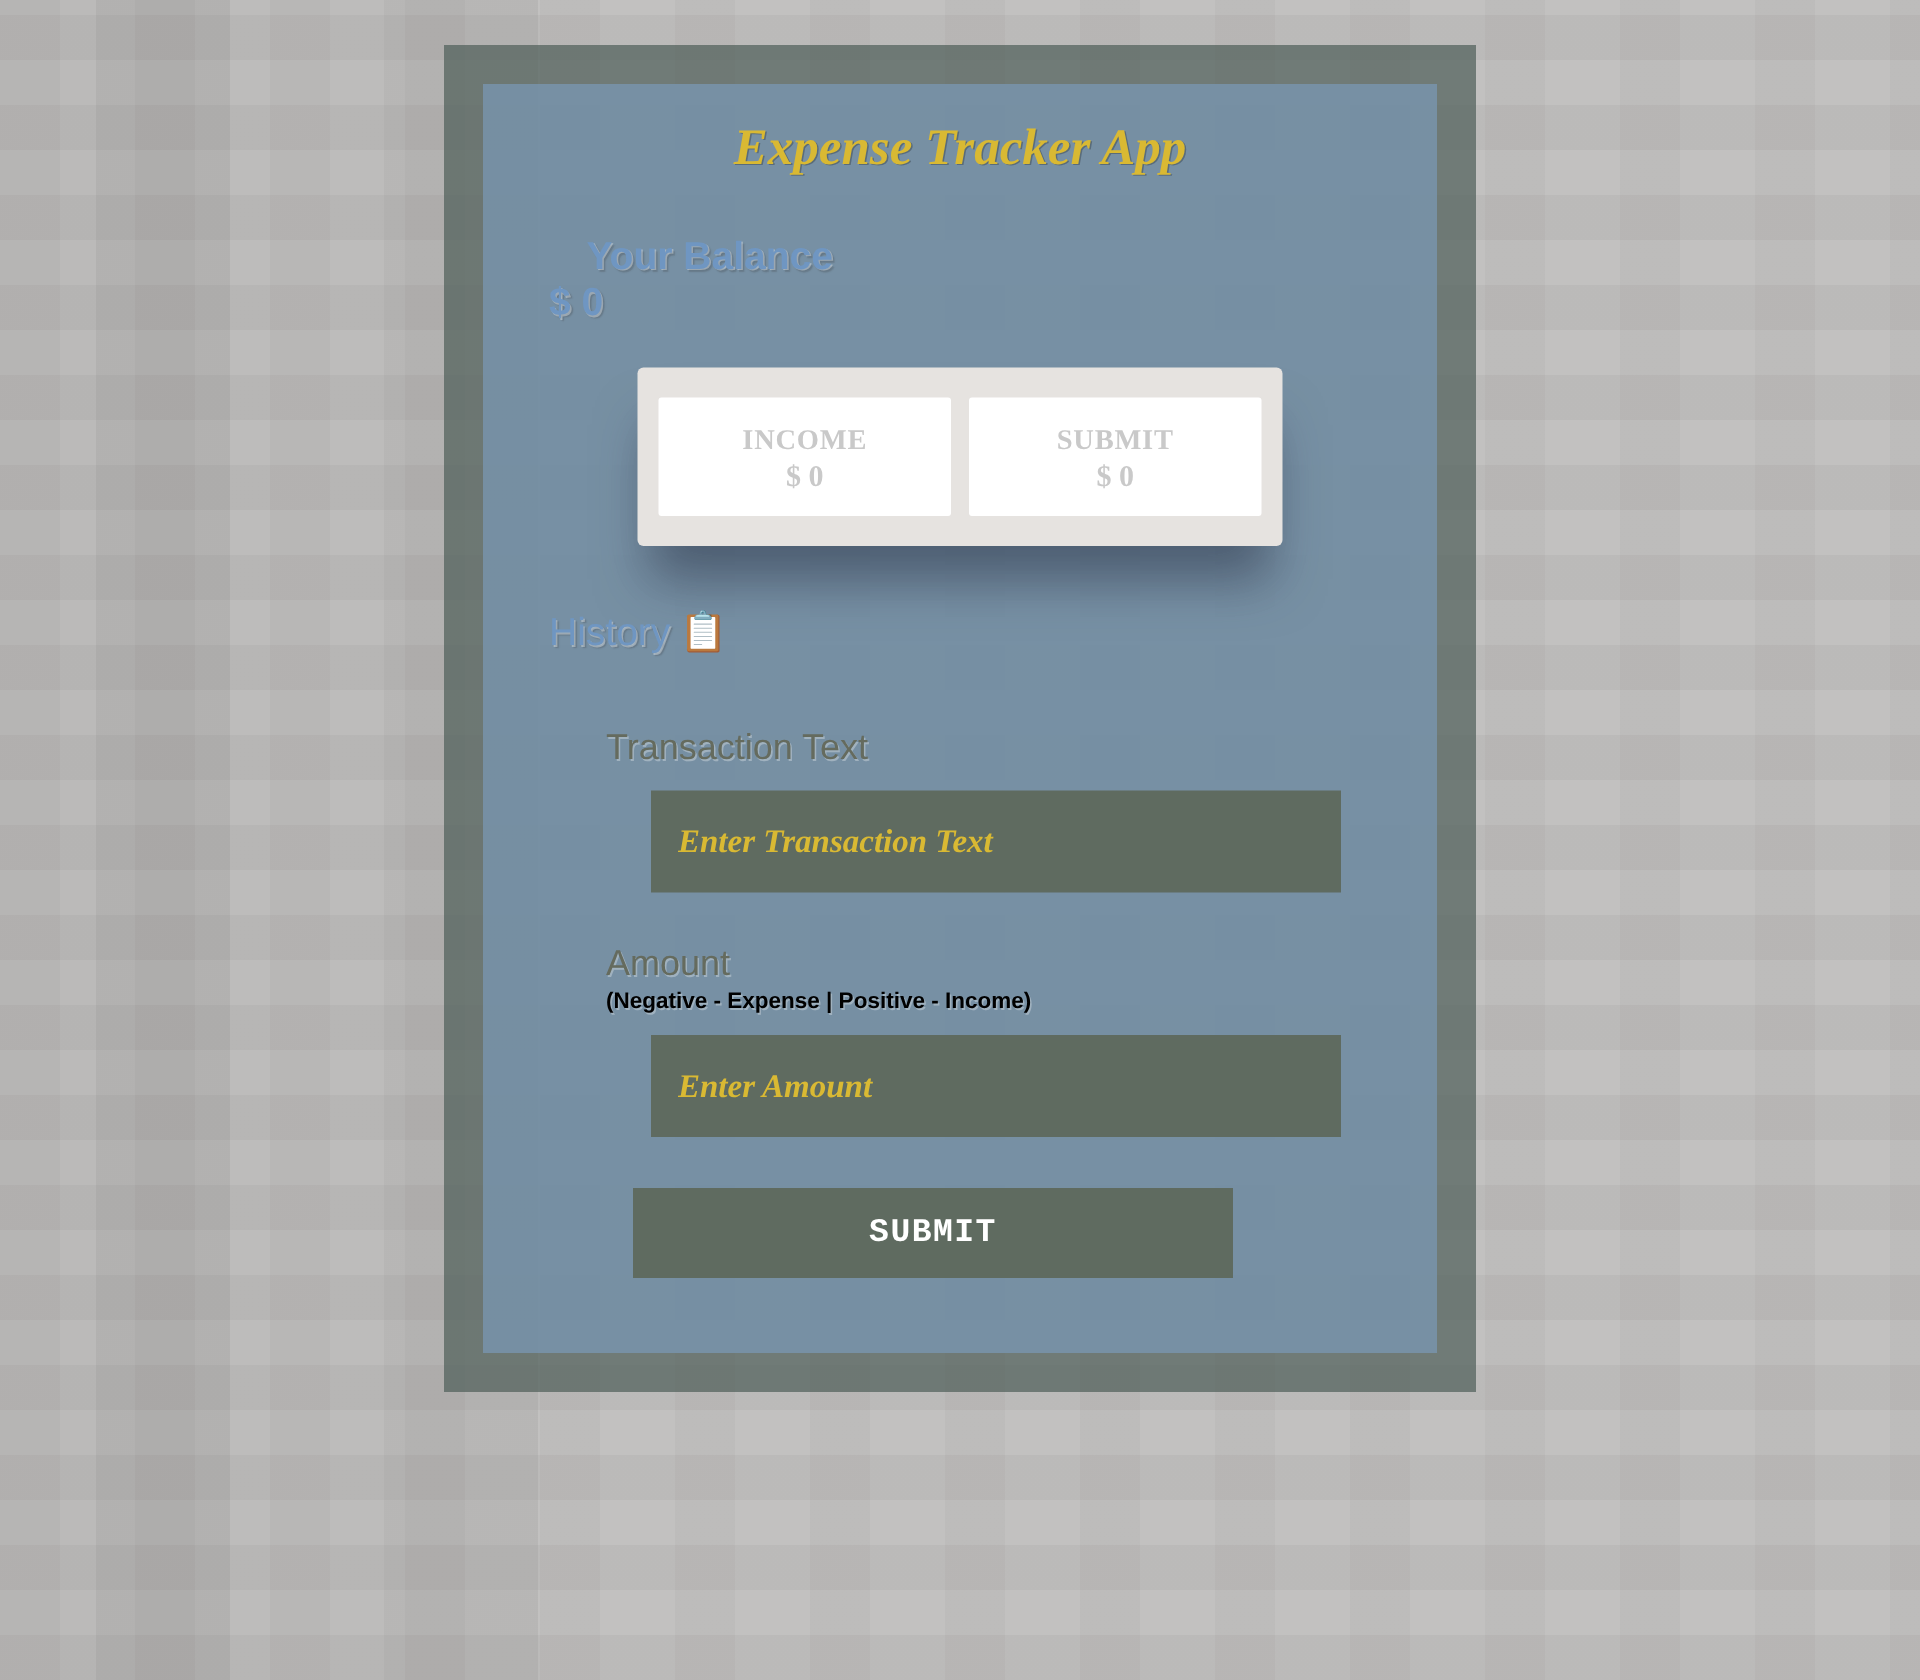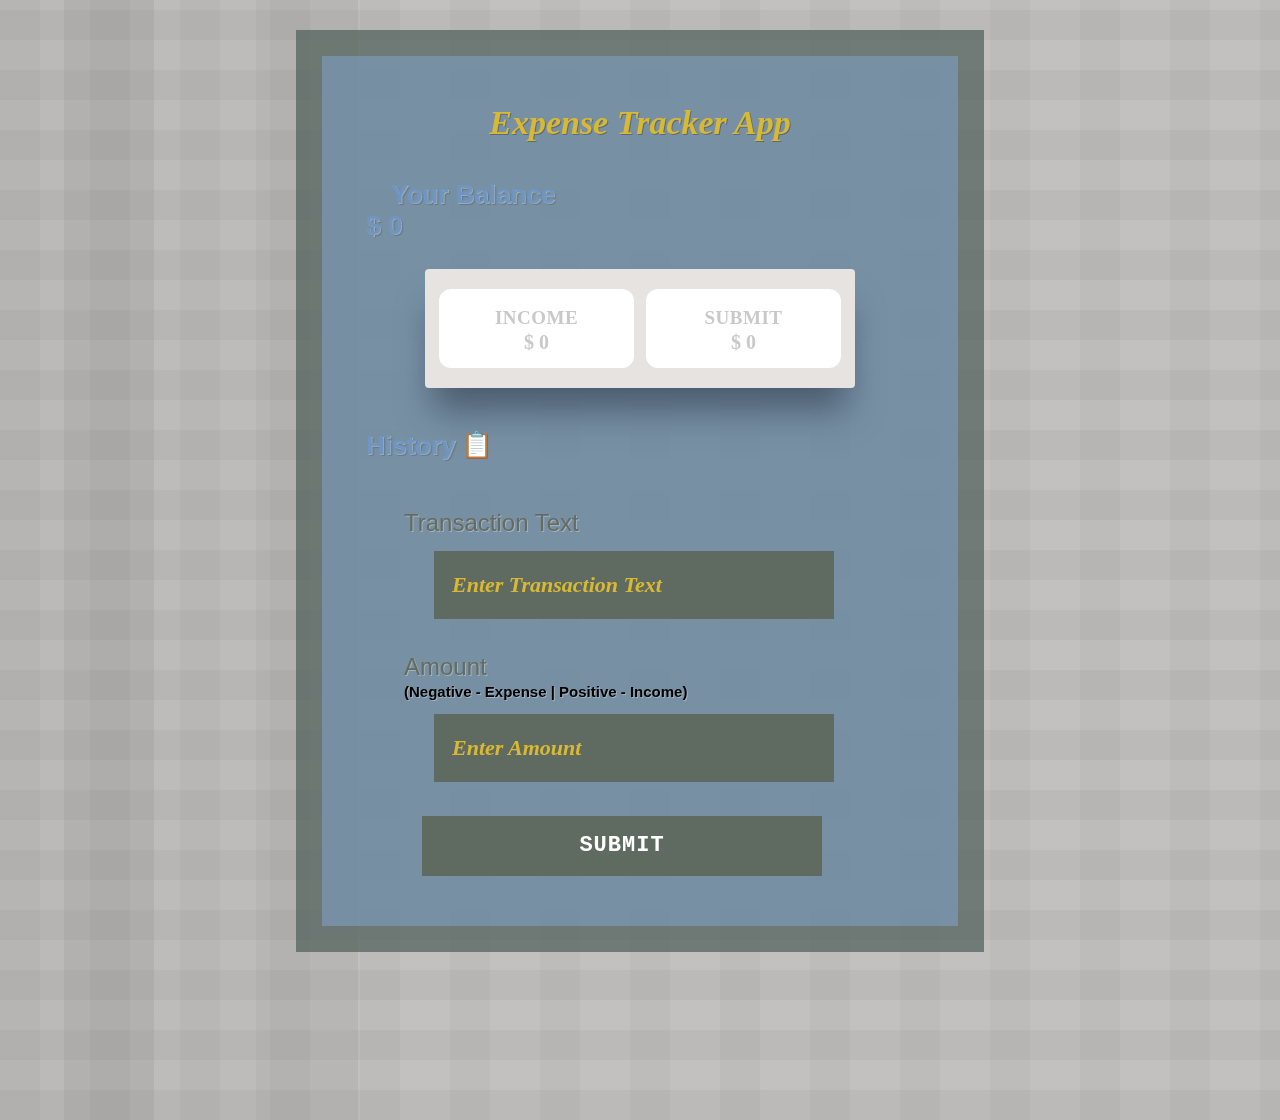--- a/index.html
+++ b/index.html
@@ -47,21 +47,21 @@
     .outer-card {
       position: relative;
       width: 688px;
       margin: 30px auto 40px;
       background: rgba(80, 95, 90, 0.72);
       padding: 26px;
     }
 
     .inner-card {
       background: rgba(125, 160, 195, 0.6);
-      padding: 48px 44px 50px;
+      padding: 24px 44px 50px;
     }
 
     .app-title {
       text-align: center;
       font-size: 34px;
       font-weight: bold;
       color: #d9b933;
       font-style: italic;
       font-family: 'Segoe Script', 'Brush Script MT', cursive;
       text-shadow: 1px 1px 0px rgba(0,0,0,0.25);
@@ -94,21 +94,21 @@
       gap: 12px;
       box-shadow: 0px 30px 35px -8px rgba(40,50,70,0.55);
       border-radius: 4px;
     }
 
     .summary-item {
       background: #ffffff;
       flex: 1;
       text-align: center;
       padding: 18px 8px 14px;
-      border-radius: 12px;
+      border-radius: 2px;
     }
 
     .summary-label {
       color: #c9c9c9;
       font-size: 19px;
       font-weight: bold;
       font-family: Georgia, serif;
       letter-spacing: 0.5px;
     }
 
@@ -116,21 +116,21 @@
       color: #c9c9c9;
       font-size: 20px;
       font-weight: bold;
       font-family: Georgia, serif;
       margin-top: 2px;
     }
 
     .section-heading {
       color: #6f96c2;
       font-size: 26px;
-      font-weight: bold;
+      font-weight: normal;
       text-shadow: 1px 1px 0px rgba(255,255,255,0.35), 2px 2px 1px rgba(50,50,50,0.25);
       display: flex;
       align-items: center;
       gap: 6px;
     }
 
     .history-heading { margin-bottom: 48px; }
     .add-heading { margin-bottom: 22px; }
 
     .emoji-icon {
@@ -155,21 +155,21 @@
       color: #000000;
       font-size: 15px;
       font-weight: bold;
       text-shadow: 1px 1px 0px rgba(255,255,255,0.3);
       margin-top: 2px;
       margin-bottom: 14px;
     }
 
     .text-input {
       display: block;
-      width: 400px;
+      width: 460px;
       margin-left: 30px;
       height: 68px;
       background: #5f6b60;
       border: none;
       padding: 0 18px;
       font-size: 22px;
       font-weight: bold;
       font-style: italic;
       color: #ffffff;
       font-family: 'Segoe Script', 'Brush Script MT', cursive;

